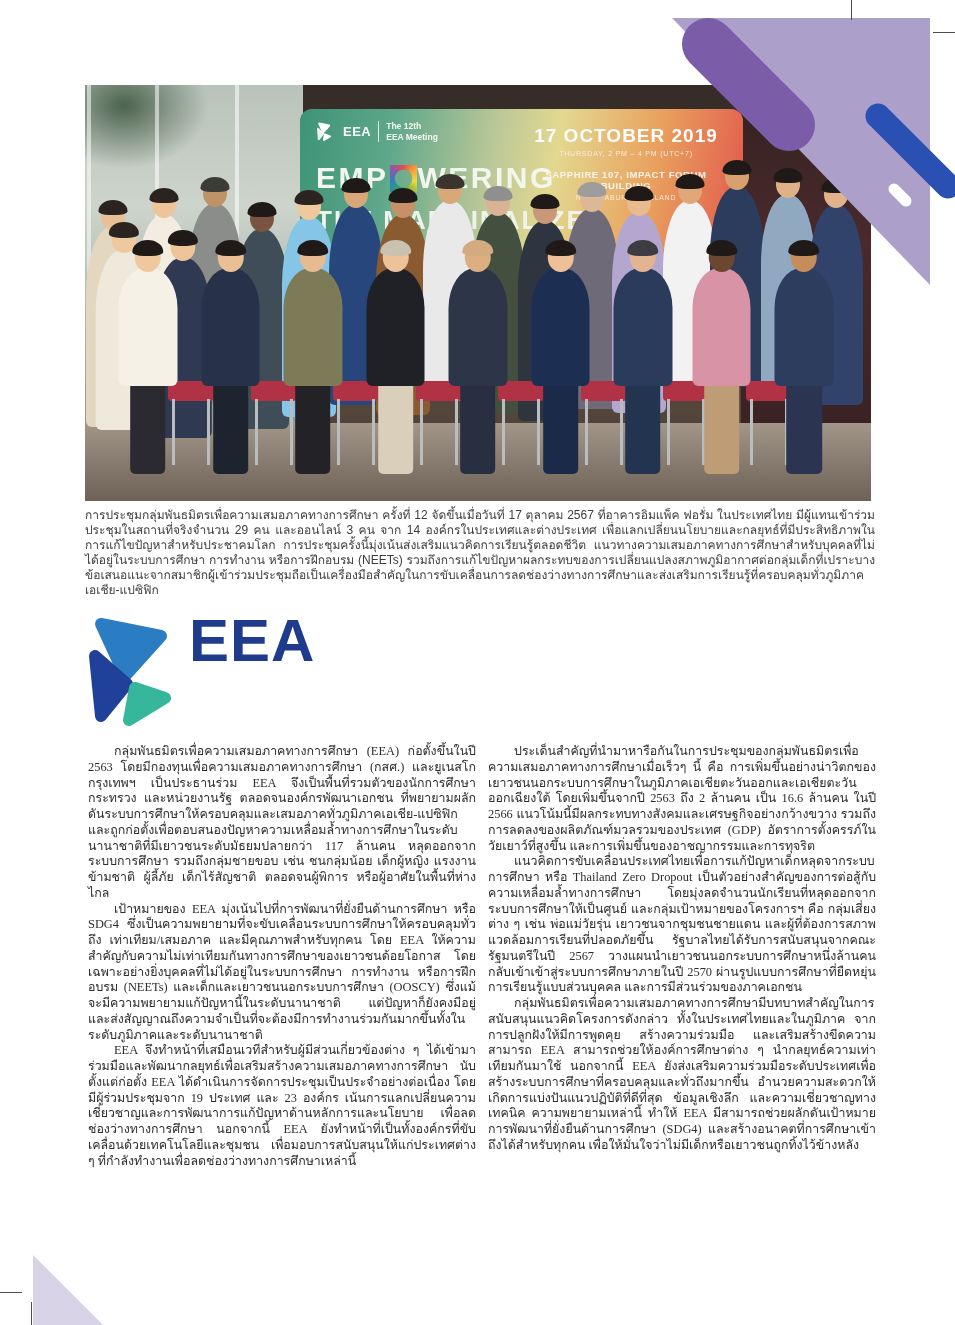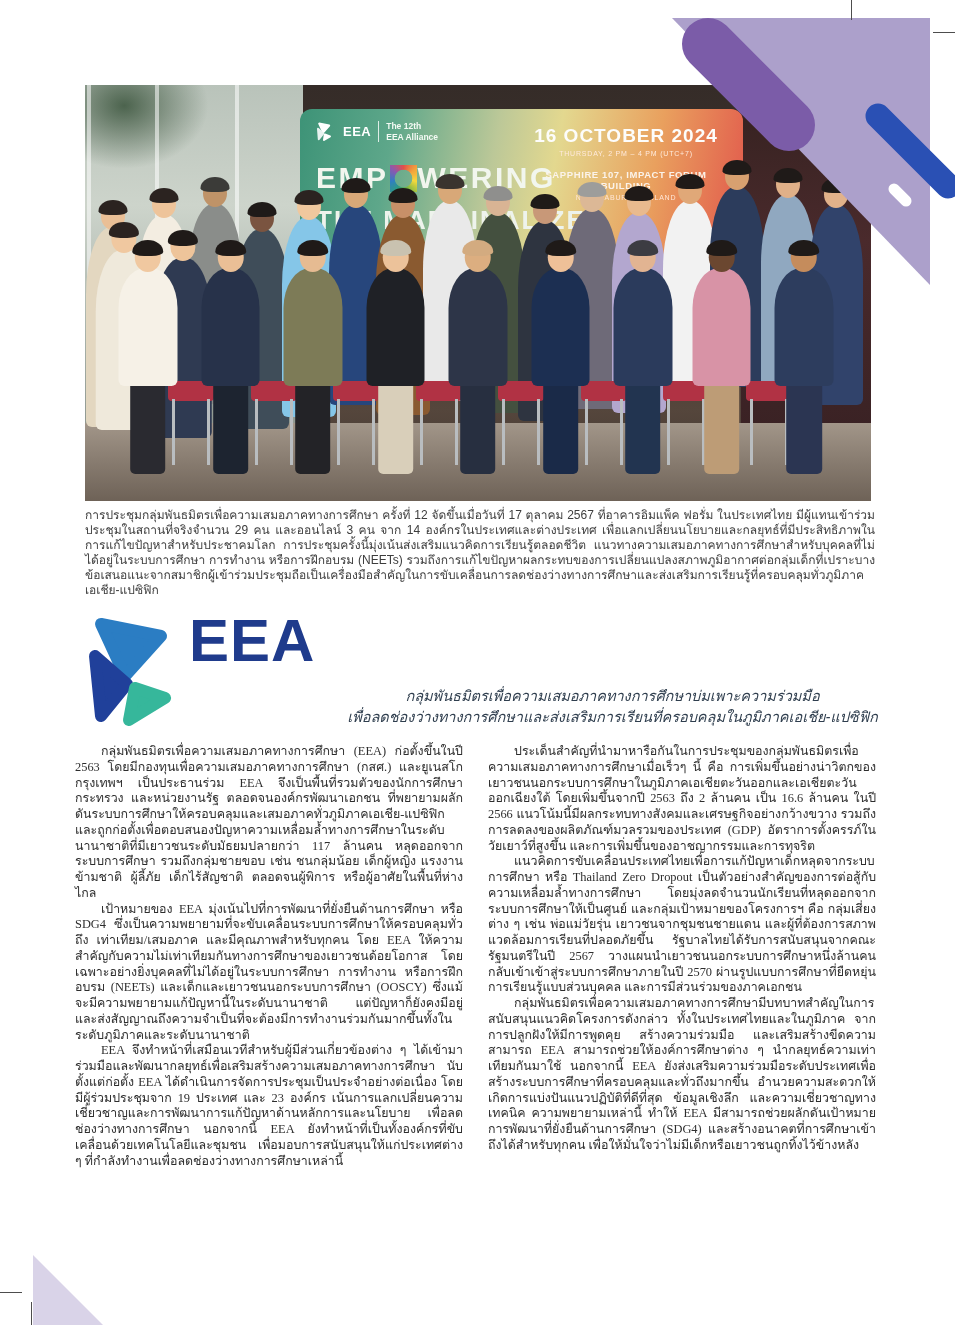--- a/index.html
+++ b/index.html
@@ -73,21 +73,21 @@
   .logo-sub{position:absolute;left:106px;top:62px;font-size:16.5px;line-height:21px;font-weight:bold;color:#24418e;}
 
   .pill{position:absolute;left:355px;top:636px;width:525px;height:40px;border-radius:21px;background:#f2a94d;
         color:#1f3b8c;font-weight:bold;font-size:17px;display:flex;align-items:center;justify-content:center;white-space:nowrap;}
   .subtitle{position:absolute;left:345px;top:686px;width:535px;text-align:center;font-style:italic;
             font-size:14.5px;line-height:21px;color:#2f3e4e;}
 
   
   .col{position:absolute;top:744px;width:388px;text-align:justify;
        font-family:"Liberation Serif", serif;font-size:12.4px;line-height:15.75px;color:#2d2d2d;}
-  .col-left{left:75px;}
+  .col-left{left:88px;}
   .col-right{left:488px;}
   .body-p{margin:0;text-indent:2.1em;}
 </style>
 </head>
 <body>
 
 <div class="page">
 
   <figure class="photo">
     <div class="glass">
@@ -102,32 +102,32 @@
     <div class="banner">
       <div class="b-head">
         <svg width="20" height="20" viewBox="0 0 100 100">
           <polygon points="16,8 66,18 36,52" fill="#ffffff" stroke="#ffffff" stroke-width="10" stroke-linejoin="round"></polygon>
           <polygon points="10,34 36,58 14,86" fill="#e8f2f0" stroke="#e8f2f0" stroke-width="10" stroke-linejoin="round"></polygon>
           <polygon points="44,62 70,72 40,90" fill="#ffffff" stroke="#ffffff" stroke-width="10" stroke-linejoin="round"></polygon>
         </svg>
         <span class="b-logo-txt">EEA</span>
         <span class="b-meet">
           <span>The 12th</span><br>
-          <span>EEA Alliance</span>
+          <span>EEA Meeting</span>
         </span>
       </div>
       <div class="b-title1">
         <span>EMP</span>
           <span class="oring"></span>
           <span>WERING</span>
       </div>
       <div class="b-title2">THE MARGINALIZED</div>
       <div class="b-tagline">STRATEGIES FOR … EDUCATION … COLLA…</div>
       <div class="b-right">
-        <div class="b-date">16 OCTOBER 2024</div>
+        <div class="b-date">17 OCTOBER 2019</div>
         <div class="b-time">THURSDAY, 2 PM – 4 PM (UTC+7)</div>
         <div class="b-venue">SAPPHIRE 107, IMPACT FORUM BUILDING</div>
         <div class="b-loc">NONTHABURI, THAILAND</div>
       </div>
     </div>
 
     <div class="people" id="people">
         <div class="person" style="left: 3.5%; top: 118px; width: 54px; height: 224px;">
           <div class="phair" style="width:29px;height:14.879999999999999px;background:#2b2320"></div>
           <div class="ph" style="width:24px;height:26.880000000000003px;background:#eabf96"></div>
@@ -287,24 +287,20 @@
 
   <div class="logo-block">
     <svg class="logo-mark" width="96" height="120" viewBox="0 0 96 120">
       <polygon points="16,10 76,22 40,62" fill="#2b7dc3" stroke="#2b7dc3" stroke-width="12" stroke-linejoin="round"></polygon>
       <polygon points="10,42 42,70 16,102" fill="#20409a" stroke="#20409a" stroke-width="12" stroke-linejoin="round"></polygon>
       <polygon points="50,74 80,84 44,106" fill="#36b79b" stroke="#36b79b" stroke-width="12" stroke-linejoin="round"></polygon>
     </svg>
     <div class="logo-text">EEA</div>
   </div>
 
-  <div class="subtitle">
-    <span>กลุ่มพันธมิตรเพื่อความเสมอภาคทางการศึกษาบ่มเพาะความร่วมมือ</span><br>
-    <span>เพื่อลดช่องว่างทางการศึกษาและส่งเสริมการเรียนที่ครอบคลุมในภูมิภาคเอเชีย-แปซิฟิก</span>
-  </div>
 
   <div class="col col-left">
       <p class="body-p">กลุ่มพันธมิตรเพื่อความเสมอภาคทางการศึกษา (EEA) ก่อตั้งขึ้นในปี 2563 โดยมีกองทุนเพื่อความเสมอภาคทางการศึกษา (กสศ.) และยูเนสโกกรุงเทพฯ เป็นประธานร่วม EEA จึงเป็นพื้นที่รวมตัวของนักการศึกษา กระทรวง และหน่วยงานรัฐ ตลอดจนองค์กรพัฒนาเอกชน ที่พยายามผลักดันระบบการศึกษาให้ครอบคลุมและเสมอภาคทั่วภูมิภาคเอเชีย-แปซิฟิก และถูกก่อตั้งเพื่อตอบสนองปัญหาความเหลื่อมล้ำทางการศึกษาในระดับนานาชาติที่มีเยาวชนระดับมัธยมปลายกว่า 117 ล้านคน หลุดออกจากระบบการศึกษา รวมถึงกลุ่มชายขอบ เช่น ชนกลุ่มน้อย เด็กผู้หญิง แรงงานข้ามชาติ ผู้ลี้ภัย เด็กไร้สัญชาติ ตลอดจนผู้พิการ หรือผู้อาศัยในพื้นที่ห่างไกล</p>
       <p class="body-p">เป้าหมายของ EEA มุ่งเน้นไปที่การพัฒนาที่ยั่งยืนด้านการศึกษา หรือ SDG4 ซึ่งเป็นความพยายามที่จะขับเคลื่อนระบบการศึกษาให้ครอบคลุมทั่วถึง เท่าเทียม/เสมอภาค และมีคุณภาพสำหรับทุกคน โดย EEA ให้ความสำคัญกับความไม่เท่าเทียมกันทางการศึกษาของเยาวชนด้อยโอกาส โดยเฉพาะอย่างยิ่งบุคคลที่ไม่ได้อยู่ในระบบการศึกษา การทำงาน หรือการฝึกอบรม (NEETs) และเด็กและเยาวชนนอกระบบการศึกษา (OOSCY) ซึ่งแม้จะมีความพยายามแก้ปัญหานี้ในระดับนานาชาติ แต่ปัญหาก็ยังคงมีอยู่ และส่งสัญญาณถึงความจำเป็นที่จะต้องมีการทำงานร่วมกันมากขึ้นทั้งในระดับภูมิภาคและระดับนานาชาติ</p>
       <p class="body-p">EEA จึงทำหน้าที่เสมือนเวทีสำหรับผู้มีส่วนเกี่ยวข้องต่าง ๆ ได้เข้ามาร่วมมือและพัฒนากลยุทธ์เพื่อเสริมสร้างความเสมอภาคทางการศึกษา นับตั้งแต่ก่อตั้ง EEA ได้ดำเนินการจัดการประชุมเป็นประจำอย่างต่อเนื่อง โดยมีผู้ร่วมประชุมจาก 19 ประเทศ และ 23 องค์กร เน้นการแลกเปลี่ยนความเชี่ยวชาญและการพัฒนาการแก้ปัญหาด้านหลักการและนโยบาย เพื่อลดช่องว่างทางการศึกษา นอกจากนี้ EEA ยังทำหน้าที่เป็นทั้งองค์กรที่ขับเคลื่อนด้วยเทคโนโลยีและชุมชน เพื่อมอบการสนับสนุนให้แก่ประเทศต่าง ๆ ที่กำลังทำงานเพื่อลดช่องว่างทางการศึกษาเหล่านี้</p>
     </div>
   <div class="col col-right">
       <p class="body-p">ประเด็นสำคัญที่นำมาหารือกันในการประชุมของกลุ่มพันธมิตรเพื่อความเสมอภาคทางการศึกษาเมื่อเร็วๆ นี้ คือ การเพิ่มขึ้นอย่างน่าวิตกของเยาวชนนอกระบบการศึกษาในภูมิภาคเอเชียตะวันออกและเอเชียตะวันออกเฉียงใต้ โดยเพิ่มขึ้นจากปี 2563 ถึง 2 ล้านคน เป็น 16.6 ล้านคน ในปี 2566 แนวโน้มนี้มีผลกระทบทางสังคมและเศรษฐกิจอย่างกว้างขวาง รวมถึงการลดลงของผลิตภัณฑ์มวลรวมของประเทศ (GDP) อัตราการตั้งครรภ์ในวัยเยาว์ที่สูงขึ้น และการเพิ่มขึ้นของอาชญากรรมและการทุจริต</p>
       <p class="body-p">แนวคิดการขับเคลื่อนประเทศไทยเพื่อการแก้ปัญหาเด็กหลุดจากระบบการศึกษา หรือ Thailand Zero Dropout เป็นตัวอย่างสำคัญของการต่อสู้กับความเหลื่อมล้ำทางการศึกษา โดยมุ่งลดจำนวนนักเรียนที่หลุดออกจากระบบการศึกษาให้เป็นศูนย์ และกลุ่มเป้าหมายของโครงการฯ คือ กลุ่มเสี่ยงต่าง ๆ เช่น พ่อแม่วัยรุ่น เยาวชนจากชุมชนชายแดน และผู้ที่ต้องการสภาพแวดล้อมการเรียนที่ปลอดภัยขึ้น รัฐบาลไทยได้รับการสนับสนุนจากคณะรัฐมนตรีในปี 2567 วางแผนนำเยาวชนนอกระบบการศึกษาหนึ่งล้านคนกลับเข้าเข้าสู่ระบบการศึกษาภายในปี 2570 ผ่านรูปแบบการศึกษาที่ยืดหยุ่น การเรียนรู้แบบส่วนบุคคล และการมีส่วนร่วมของภาคเอกชน</p>
       <p class="body-p">กลุ่มพันธมิตรเพื่อความเสมอภาคทางการศึกษามีบทบาทสำคัญในการสนับสนุนแนวคิดโครงการดังกล่าว ทั้งในประเทศไทยและในภูมิภาค จากการปลูกฝังให้มีการพูดคุย สร้างความร่วมมือ และเสริมสร้างขีดความสามารถ EEA สามารถช่วยให้องค์การศึกษาต่าง ๆ นำกลยุทธ์ความเท่าเทียมกันมาใช้ นอกจากนี้ EEA ยังส่งเสริมความร่วมมือระดับประเทศเพื่อสร้างระบบการศึกษาที่ครอบคลุมและทั่วถึงมากขึ้น อำนวยความสะดวกให้เกิดการแบ่งปันแนวปฏิบัติที่ดีที่สุด ข้อมูลเชิงลึก และความเชี่ยวชาญทางเทคนิค ความพยายามเหล่านี้ ทำให้ EEA มีสามารถช่วยผลักดันเป้าหมายการพัฒนาที่ยั่งยืนด้านการศึกษา (SDG4) และสร้างอนาคตที่การศึกษาเข้าถึงได้สำหรับทุกคน เพื่อให้มั่นใจว่าไม่มีเด็กหรือเยาวชนถูกทิ้งไว้ข้างหลัง</p>

